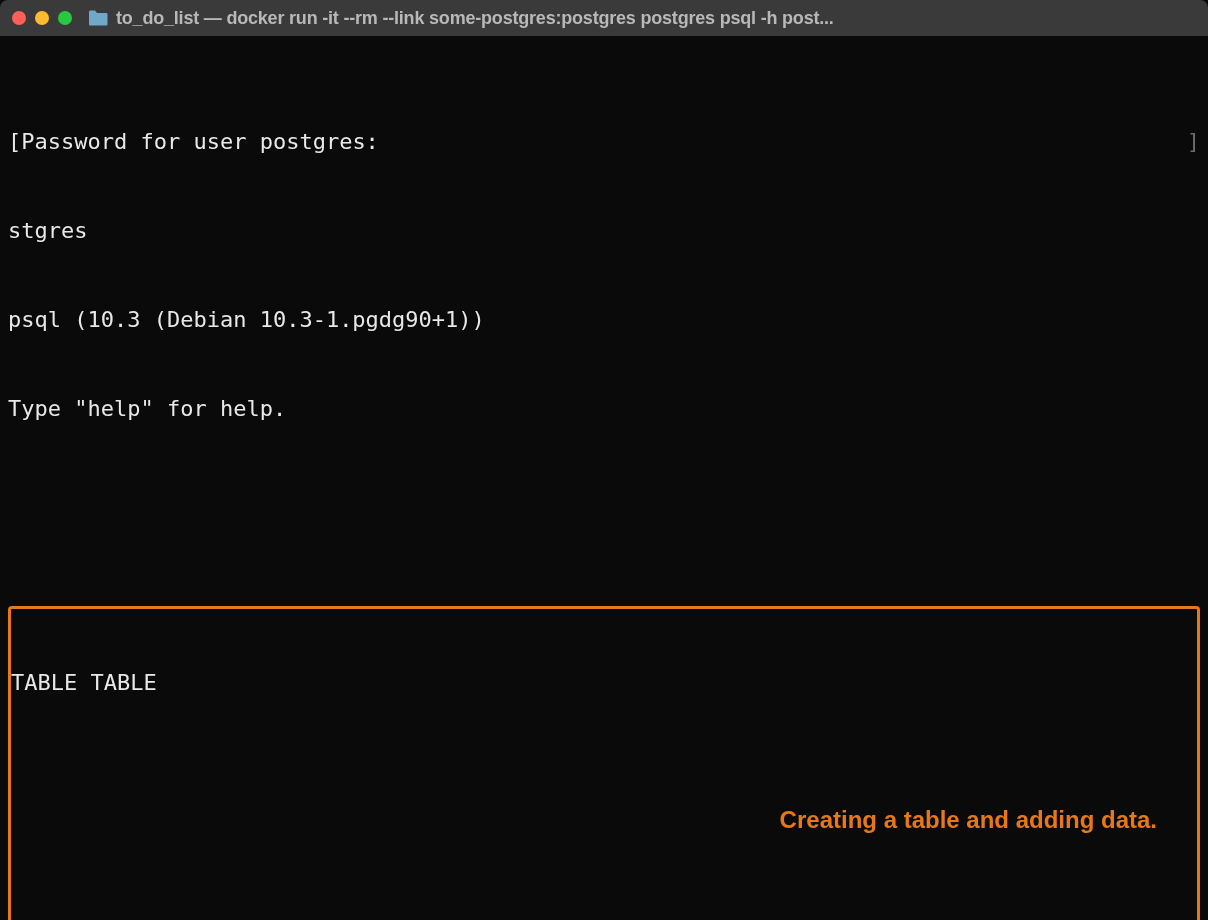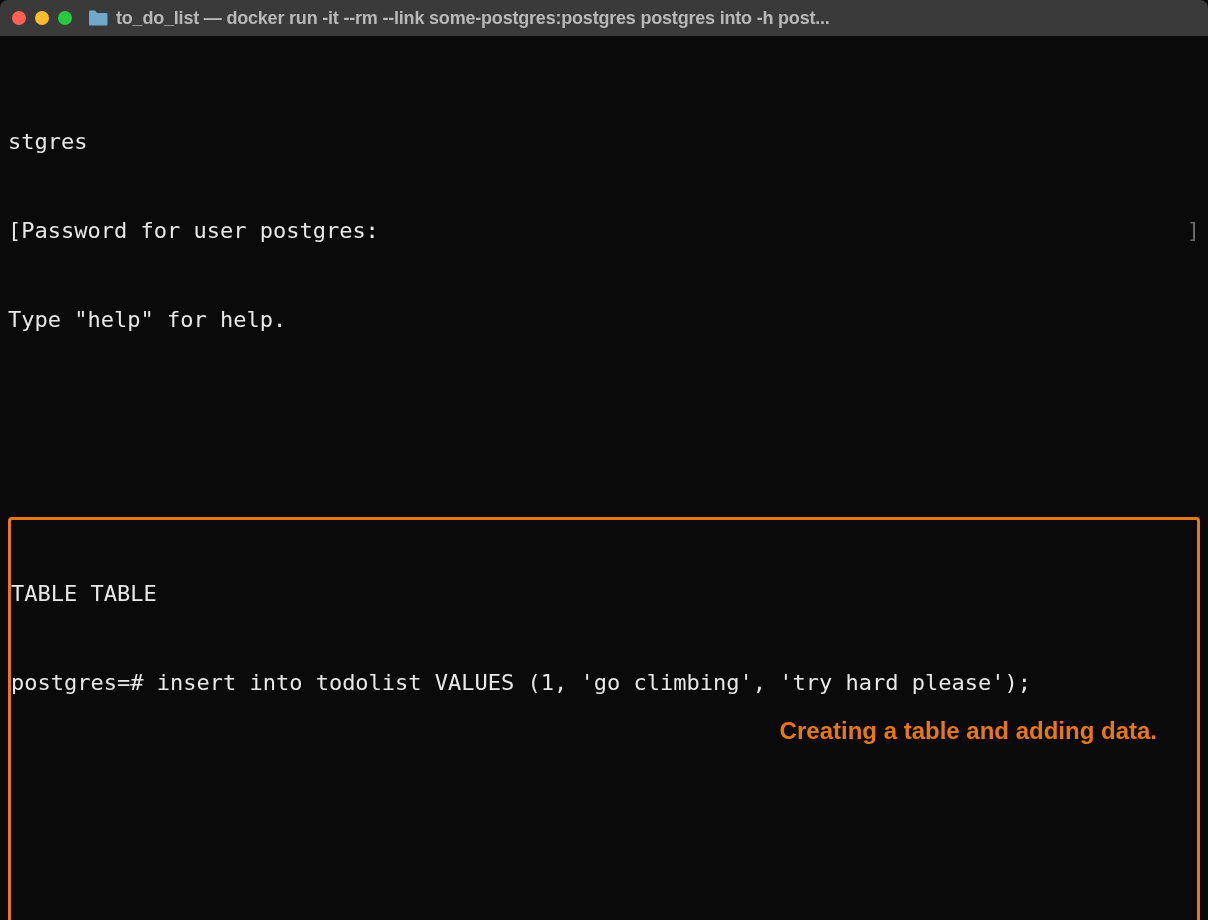--- a/index.html
+++ b/index.html
@@ -98,33 +98,33 @@
     <div class="traffic-lights">
       <div class="traffic-dot dot-red"></div>
       <div class="traffic-dot dot-yellow"></div>
       <div class="traffic-dot dot-green"></div>
     </div>
     <span class="folder-icon">
       <svg viewBox="0 0 20 16">
           <path fill="#6fa8c9" d="M1 2 C1 1 1.5 0.5 2.5 0.5 L7 0.5 L9 3 L18 3 C19 3 19.5 3.5 19.5 4.5 L19.5 14 C19.5 15 19 15.5 18 15.5 L2.5 15.5 C1.5 15.5 1 15 1 14 Z"></path>
         </svg>
     </span>
-    <div class="window-title">to_do_list — docker run -it --rm --link some-postgres:postgres postgres into -h post...</div>
+    <div class="window-title">to_do_list — docker run -it --rm --link some-postgres:postgres postgres psql -h post...</div>
   </div>
 
   <div class="terminal-body">
 
+    <div><span>[</span><span>Password for user postgres:</span><span class="right-bracket">]</span></div>
     <div>stgres</div>
-    <div><span>[</span><span>Password for user postgres:</span><span class="right-bracket">]</span></div>
+    <div>psql (10.3 (Debian 10.3-1.pgdg90+1))</div>
     <div>Type "help" for help.</div>
     <div> </div>
 
     <div class="annotation-box">
       <div>TABLE TABLE</div>
-      <div>postgres=# insert into todolist VALUES (1, 'go climbing', 'try hard please');</div>
       
       
       
       
       
       
       <div class="annotation-label" style="top:195px; right:40px;">Creating a table and adding data.</div>
     </div>
 
     

